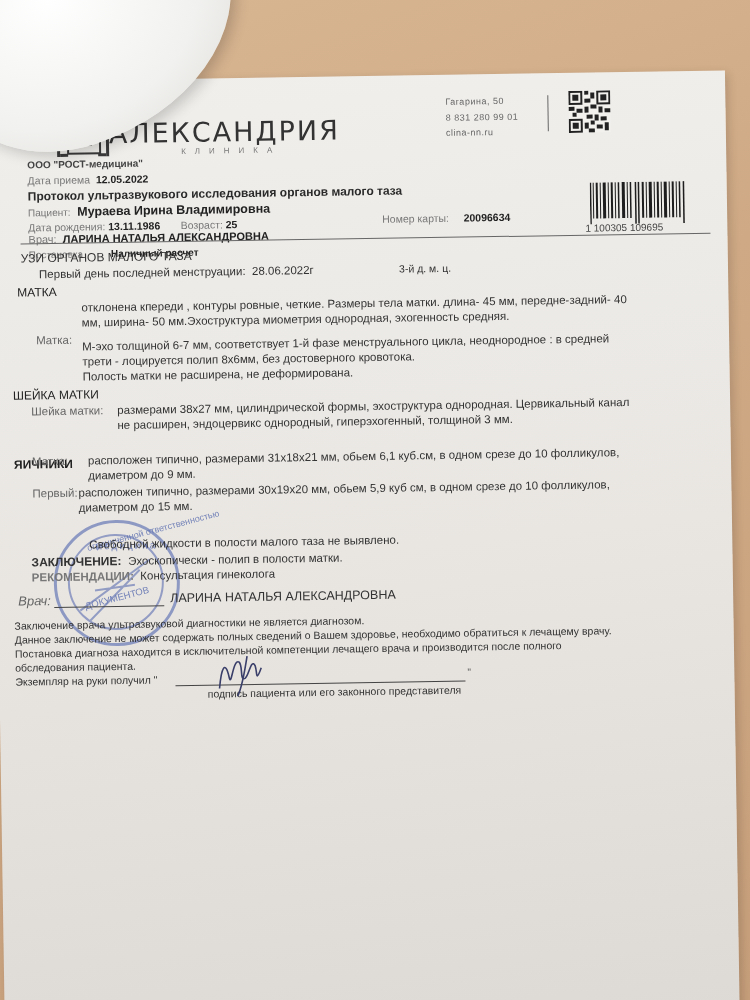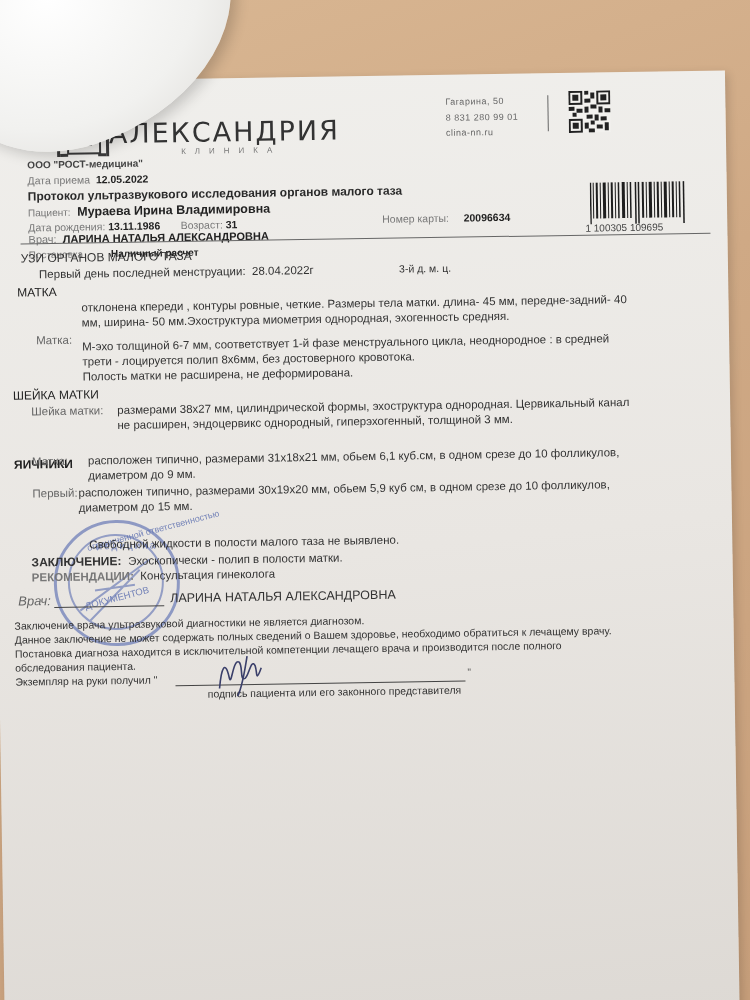--- a/index.html
+++ b/index.html
@@ -116,21 +116,21 @@
   <div class="abs" style="left:36px;top:108px;font-size:12px;font-weight:bold;color:#2a2a2a;">Протокол ультразвукового исследования органов малого таза</div>
   <div class="abs" style="left:36px;top:124px;font-size:12px;">
     <span class="lbl" style="font-size:10px;">Пациент:</span>&nbsp;
     <span class="val" style="font-size:12.5px;">Мураева Ирина Владимировна</span>
   </div>
   <div class="abs" style="left:36px;top:140px;font-size:10.5px;">
     <span class="lbl">Дата рождения:</span>
     <span class="val">13.11.1986</span>
     &nbsp;&nbsp;&nbsp;&nbsp;&nbsp;
     <span class="lbl">Возраст:</span>
-    <span class="val">31</span>
+    <span class="val">25</span>
   </div>
   <div class="abs" style="left:390px;top:137px;font-size:10.5px;">
     <span class="lbl">Номер карты:</span>&nbsp;&nbsp;&nbsp;&nbsp;
     <span class="val">20096634</span>
   </div>
   <div class="abs" style="left:36px;top:152px;font-size:11px;">
     <span class="lbl">Врач:</span>&nbsp;
     <span class="val">ЛАРИНА НАТАЛЬЯ АЛЕКСАНДРОВНА</span>
   </div>
   <div class="abs" style="left:36px;top:168px;font-size:10px;">
@@ -168,21 +168,21 @@
         <rect x="93" y="0" width="1.5" height="42"></rect>
     </g>
   </svg>
   <div class="abs barcode-num">1 100305 109695</div>
 
   <div class="abs hr"></div>
 
   <div class="abs sect" style="left:28px;top:170px;font-size:12px;color:#333;">УЗИ ОРГАНОВ МАЛОГО ТАЗА</div>
   <div class="abs body-text" style="left:46px;top:187px;">
     <span>Первый день последней менструации:</span>&nbsp;
-    <span>28.04.2022г</span>
+    <span>28.06.2022г</span>
   </div>
   <div class="abs body-text" style="left:406px;top:187px;font-size:10.5px;">3-й д. м. ц.</div>
 
   <div class="abs sect" style="left:24px;top:204px;">МАТКА</div>
   <div class="abs body-text" style="left:42px;top:221px;color:#666;margin-top:32px;">Матка:</div>
   <div class="abs body-text" style="left:88px;top:221px;">отклонена кпереди , контуры ровные, четкие. Размеры тела матки. длина-  45 мм, передне-задний- 40</div>
   <div class="abs body-text" style="left:88px;top:236px;">мм, ширина- 50 мм.Эхоструктура  миометрия однородная, эхогенность средняя.</div>
   <div class="abs body-text" style="left:88px;top:260px;">М-эхо толщиной 6-7  мм,  соответствует 1-й фазе менструального цикла, неоднородное : в средней</div>
   <div class="abs body-text" style="left:88px;top:275px;">трети - лоцируется полип 8х6мм, без достоверного кровотока.</div>
   <div class="abs body-text" style="left:88px;top:290px;">Полость матки не расширена, не деформирована.</div>

